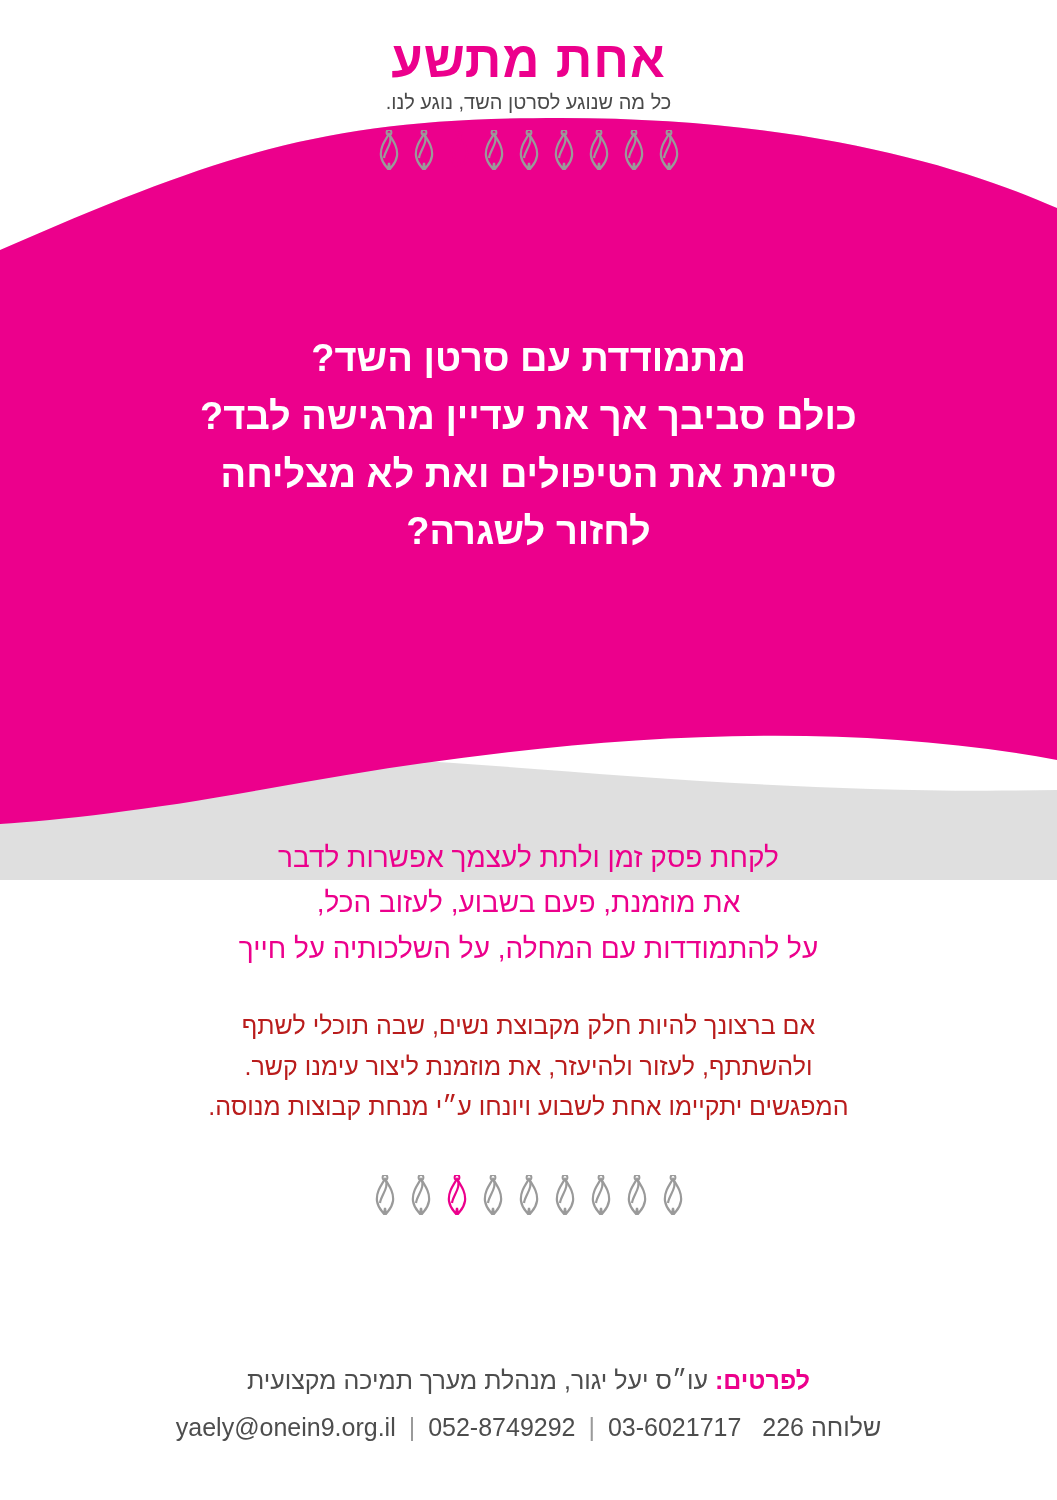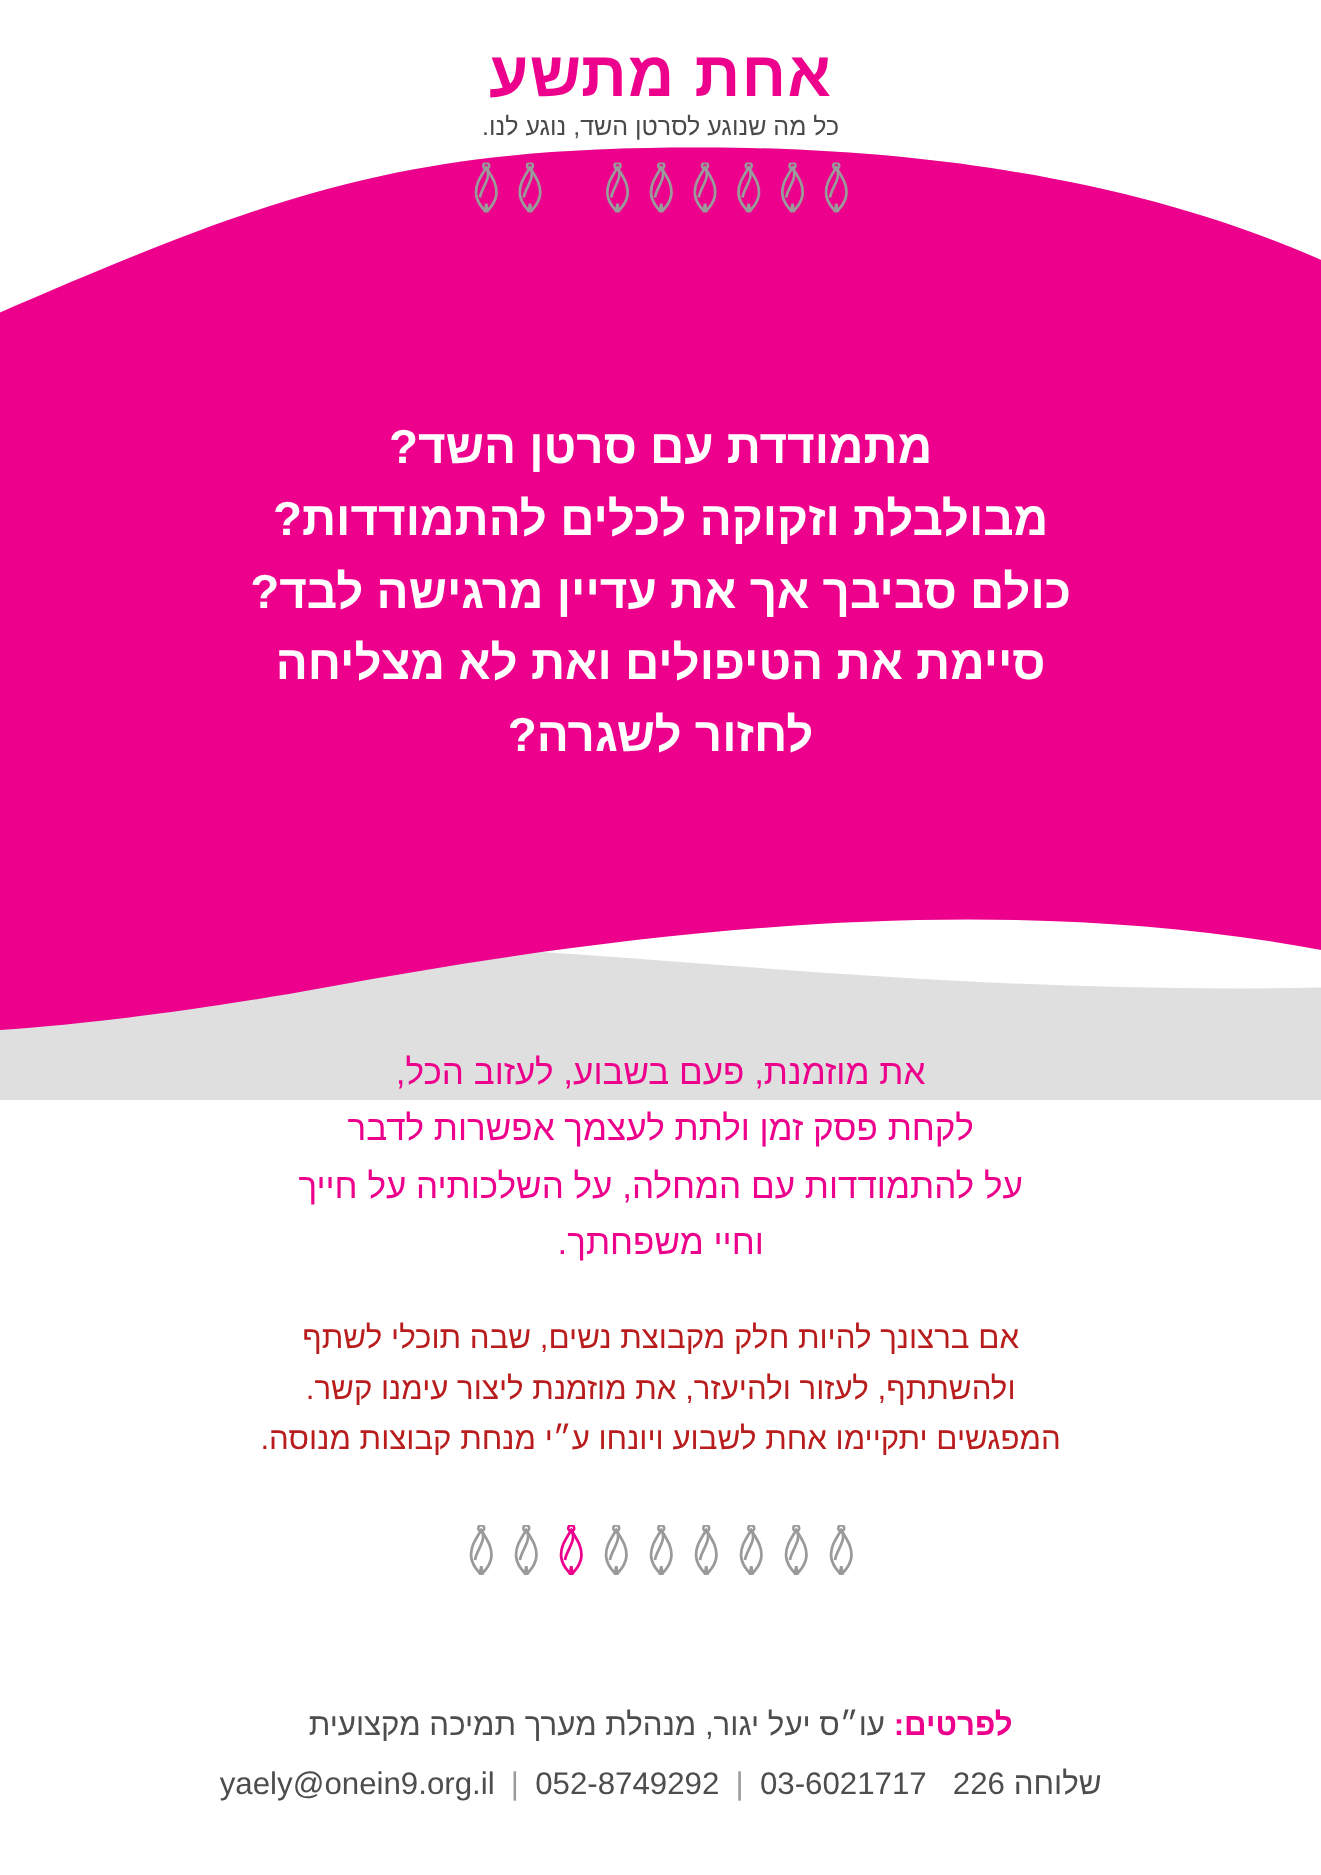--- a/index.html
+++ b/index.html
@@ -234,32 +234,30 @@
             <path d="M13 4 C 8 12, 4 18, 5 26 C 6 33, 10 36, 12 39 L13 33 L14 39 C 16 36, 20 33, 21 26 C 22 18, 18 12, 13 4 Z" fill="none" stroke="#9a9a9a" stroke-width="2.2"></path>
             <path d="M13 4 C 18 12, 9 20, 8 28" fill="none" stroke="#9a9a9a" stroke-width="2.2"></path>
             <circle cx="13" cy="2.5" r="2.4" fill="none" stroke="#9a9a9a" stroke-width="2"></circle>
           </svg>
         </span>
       </div>
   </div>
 
   <div class="headline">
     <span class="line">מתמודדת עם סרטן השד?</span>
-    <span class="line">מבולבלת וזקוקה לכלים להתמודדות?</span>
     <span class="line">כולם סביבך אך את עדיין מרגישה לבד?</span>
     <span class="line">סיימת את הטיפולים ואת לא מצליחה</span>
     <span class="line">לחזור לשגרה?</span>
   </div>
 
   <div class="body-area">
     <div class="invite">
+      <span class="line">לקחת פסק זמן ולתת לעצמך אפשרות לדבר</span>
       <span class="line">את מוזמנת, פעם בשבוע, לעזוב הכל,</span>
-      <span class="line">לקחת פסק זמן ולתת לעצמך אפשרות לדבר</span>
       <span class="line">על להתמודדות עם המחלה, על השלכותיה על חייך</span>
-      <span class="line">וחיי משפחתך.</span>
     </div>
     <div class="desc">
       <span class="line">אם ברצונך להיות חלק מקבוצת נשים, שבה תוכלי לשתף</span>
       <span class="line">ולהשתתף, לעזור ולהיעזר, את מוזמנת ליצור עימנו קשר.</span>
       <span class="line">המפגשים יתקיימו אחת לשבוע ויונחו ע״י מנחת קבוצות מנוסה.</span>
     </div>
     <div class="ribbon-row bottom" id="bottom-ribbons">
         <span class="ribbon">
           <svg width="26" height="40" viewBox="0 0 26 40">
             <path d="M13 4 C 8 12, 4 18, 5 26 C 6 33, 10 36, 12 39 L13 33 L14 39 C 16 36, 20 33, 21 26 C 22 18, 18 12, 13 4 Z" fill="none" stroke="#9a9a9a" stroke-width="2.2"></path>

